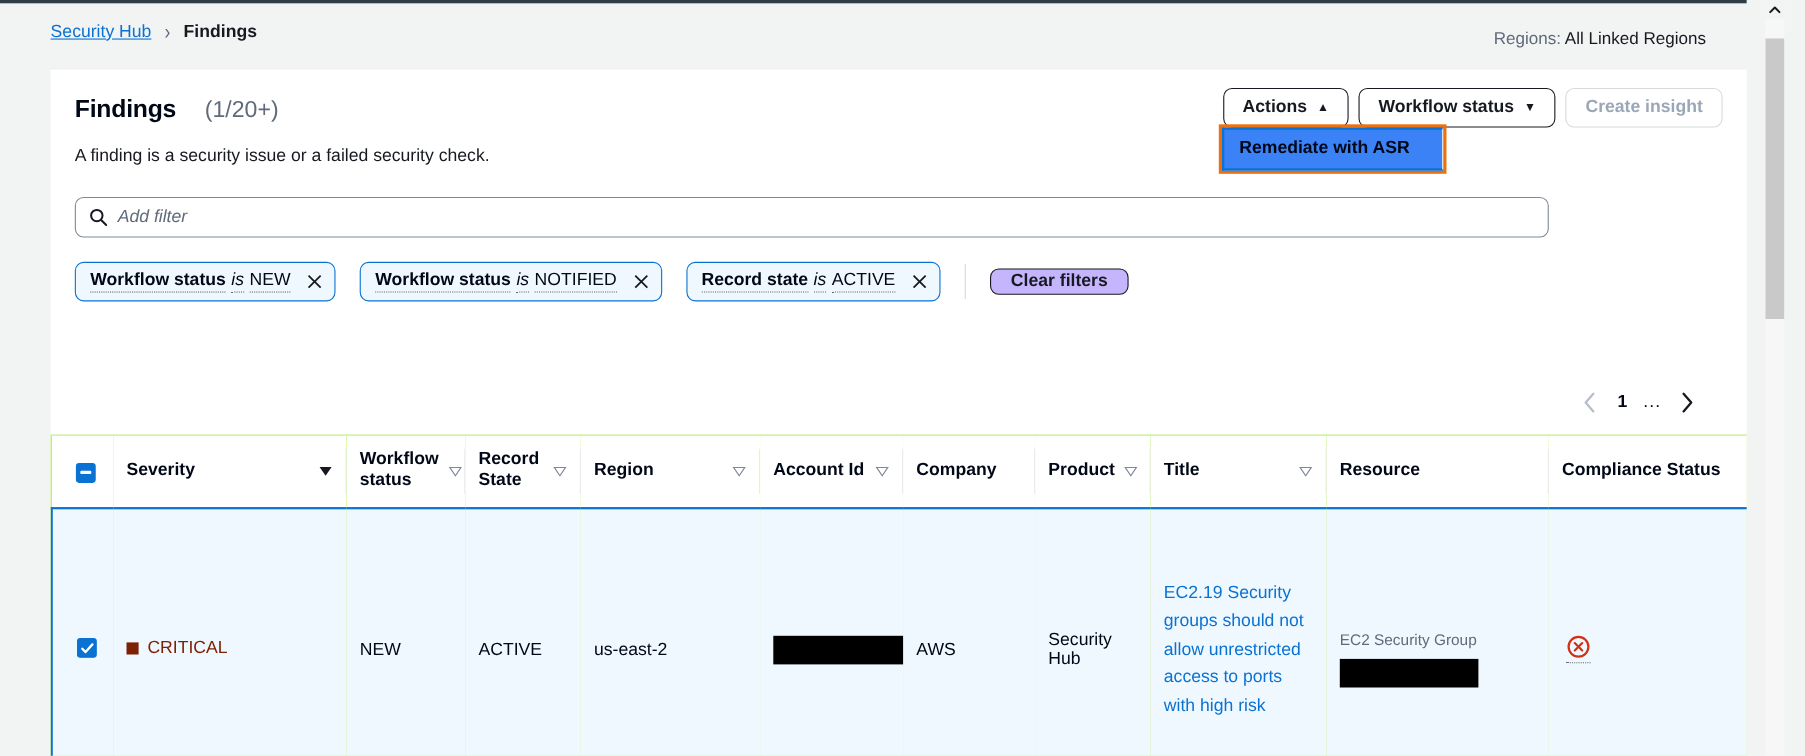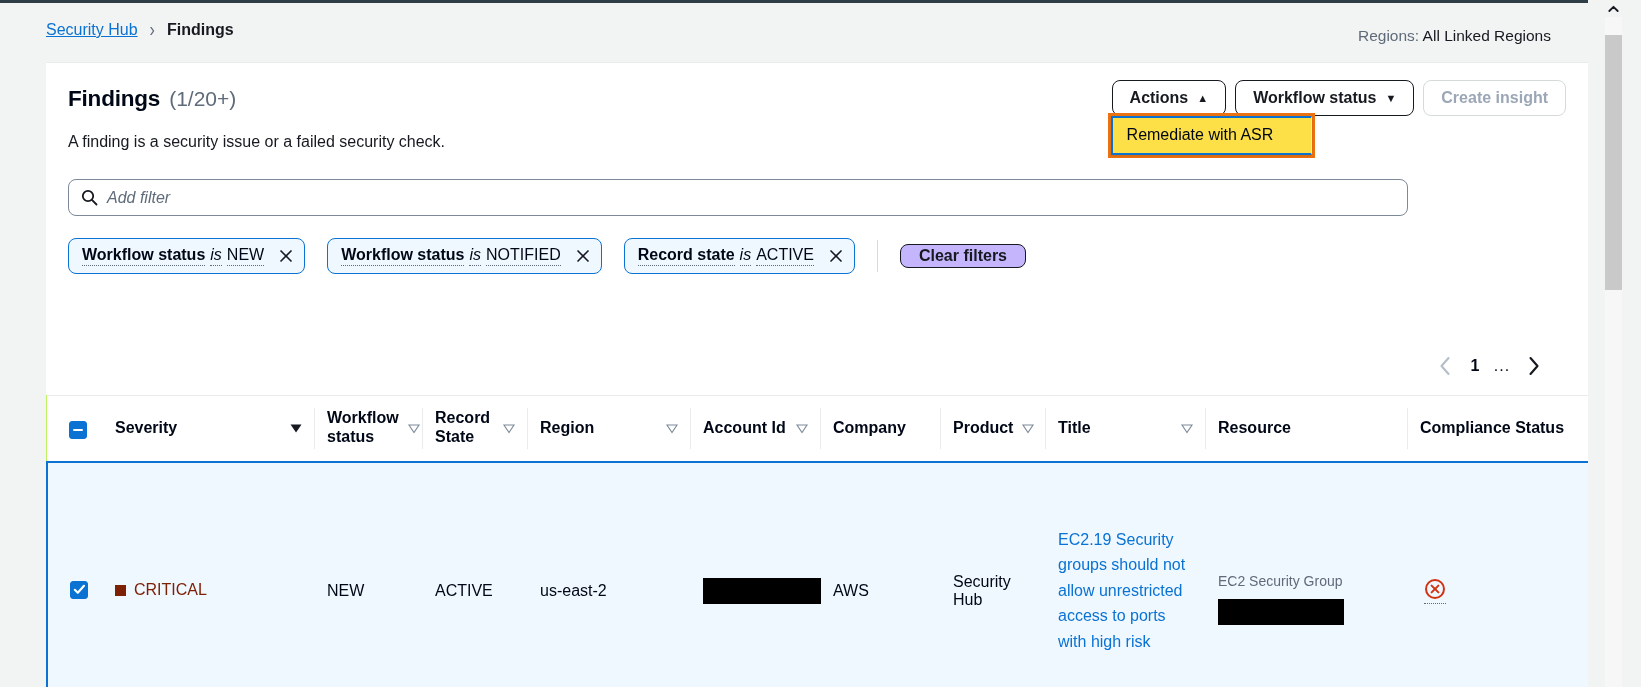--- a/index.html
+++ b/index.html
@@ -90,21 +90,21 @@
     display: flex;
     align-items: baseline;
   }
   .title {
     font-size: 22.5px;
     font-weight: 700;
     color: #000716;
     letter-spacing: -0.2px;
   }
   .title-count {
-    margin-left: 9px;
+    margin-left: 26px;
     font-size: 21px;
     color: #5f6b7a;
     font-weight: 400;
   }
   .subtitle {
     position: absolute;
     top: 70px;
     left: 22px;
     font-size: 16px;
     color: #16191f;
@@ -151,26 +151,27 @@
     position: absolute;
     top: 33px;
     left: -4px;
     border: 3px solid #ec7211;
     padding: 0;
     background: #ec7211;
     z-index: 20;
   }
   .dropdown-menu {
     min-width: 201px;
-    background: #fde047;
+    background: #3b82f6;
     border-top: 2px solid #0972d3;
     border-left: 2px solid #0972d3;
     border-right: 1px solid #e9ebed;
     border-bottom: 2px solid #0972d3;
     box-shadow: 0 1px 2px rgba(0,7,22,0.12);
+    font-weight: bold;
   }
   .dropdown-item {
     padding: 8px 14px 9px 14px;
     font-size: 16px;
     color: #000716;
     white-space: nowrap;
     cursor: pointer;
   }
 
   

